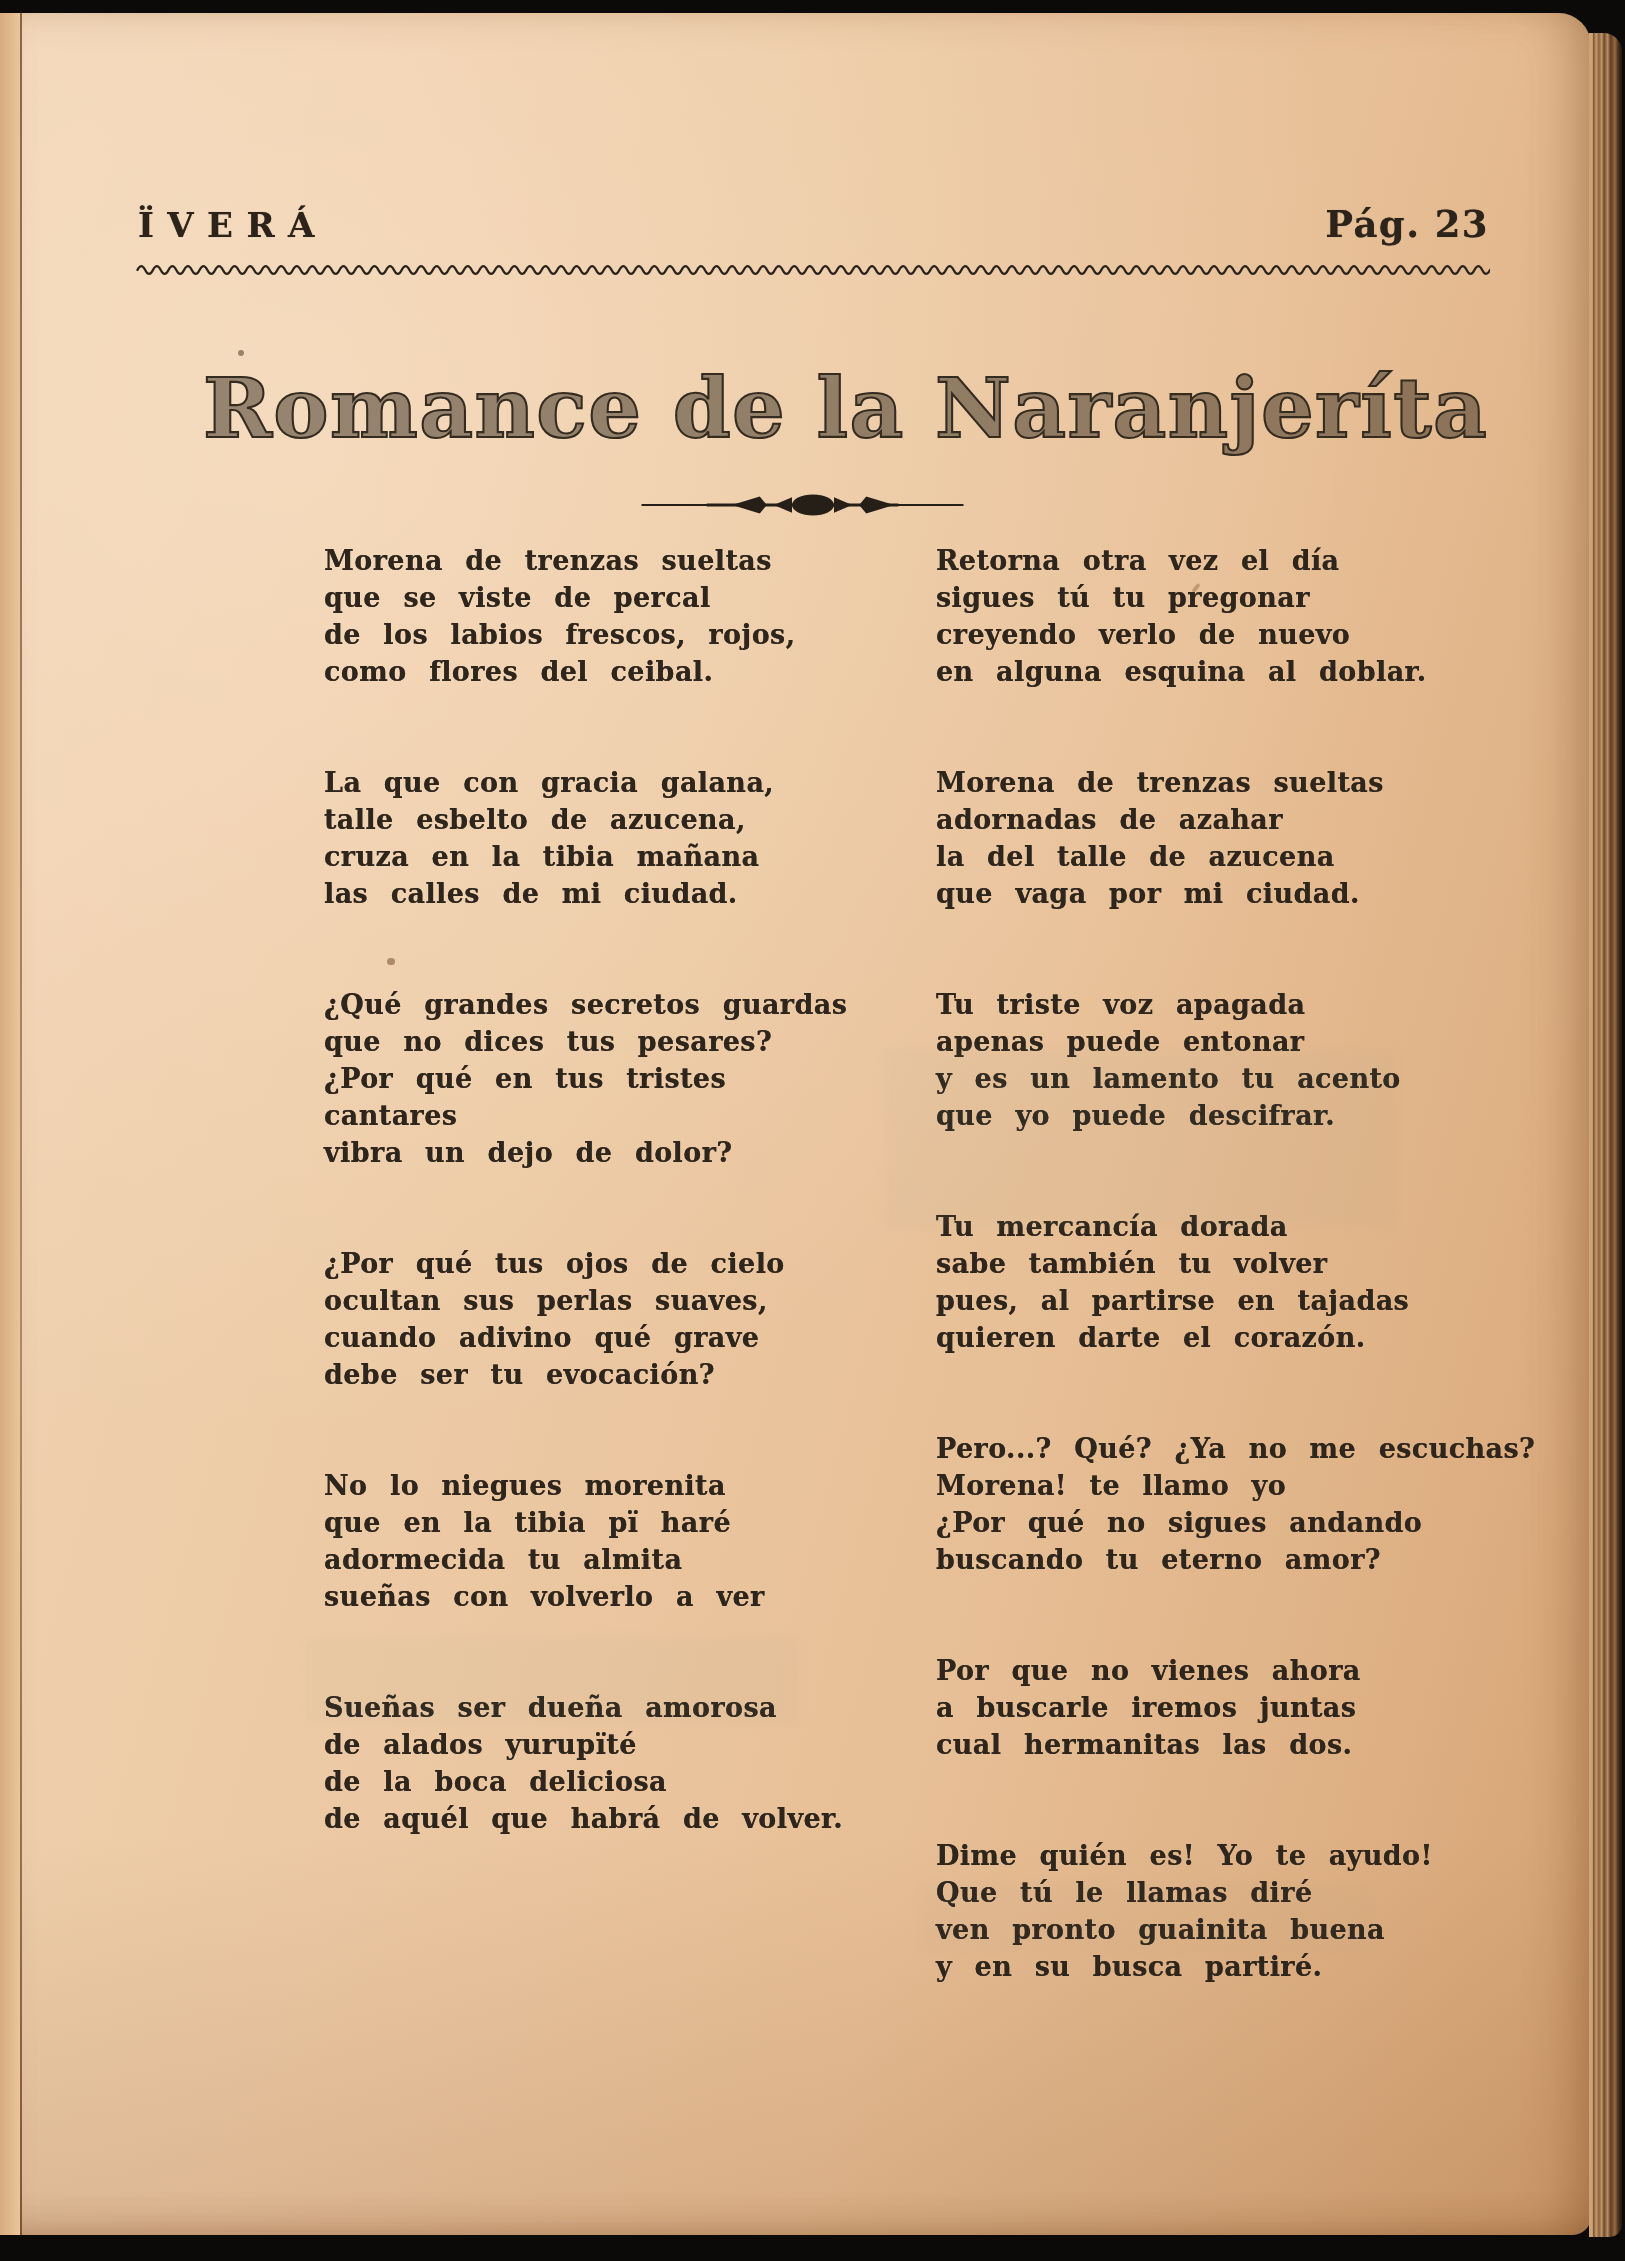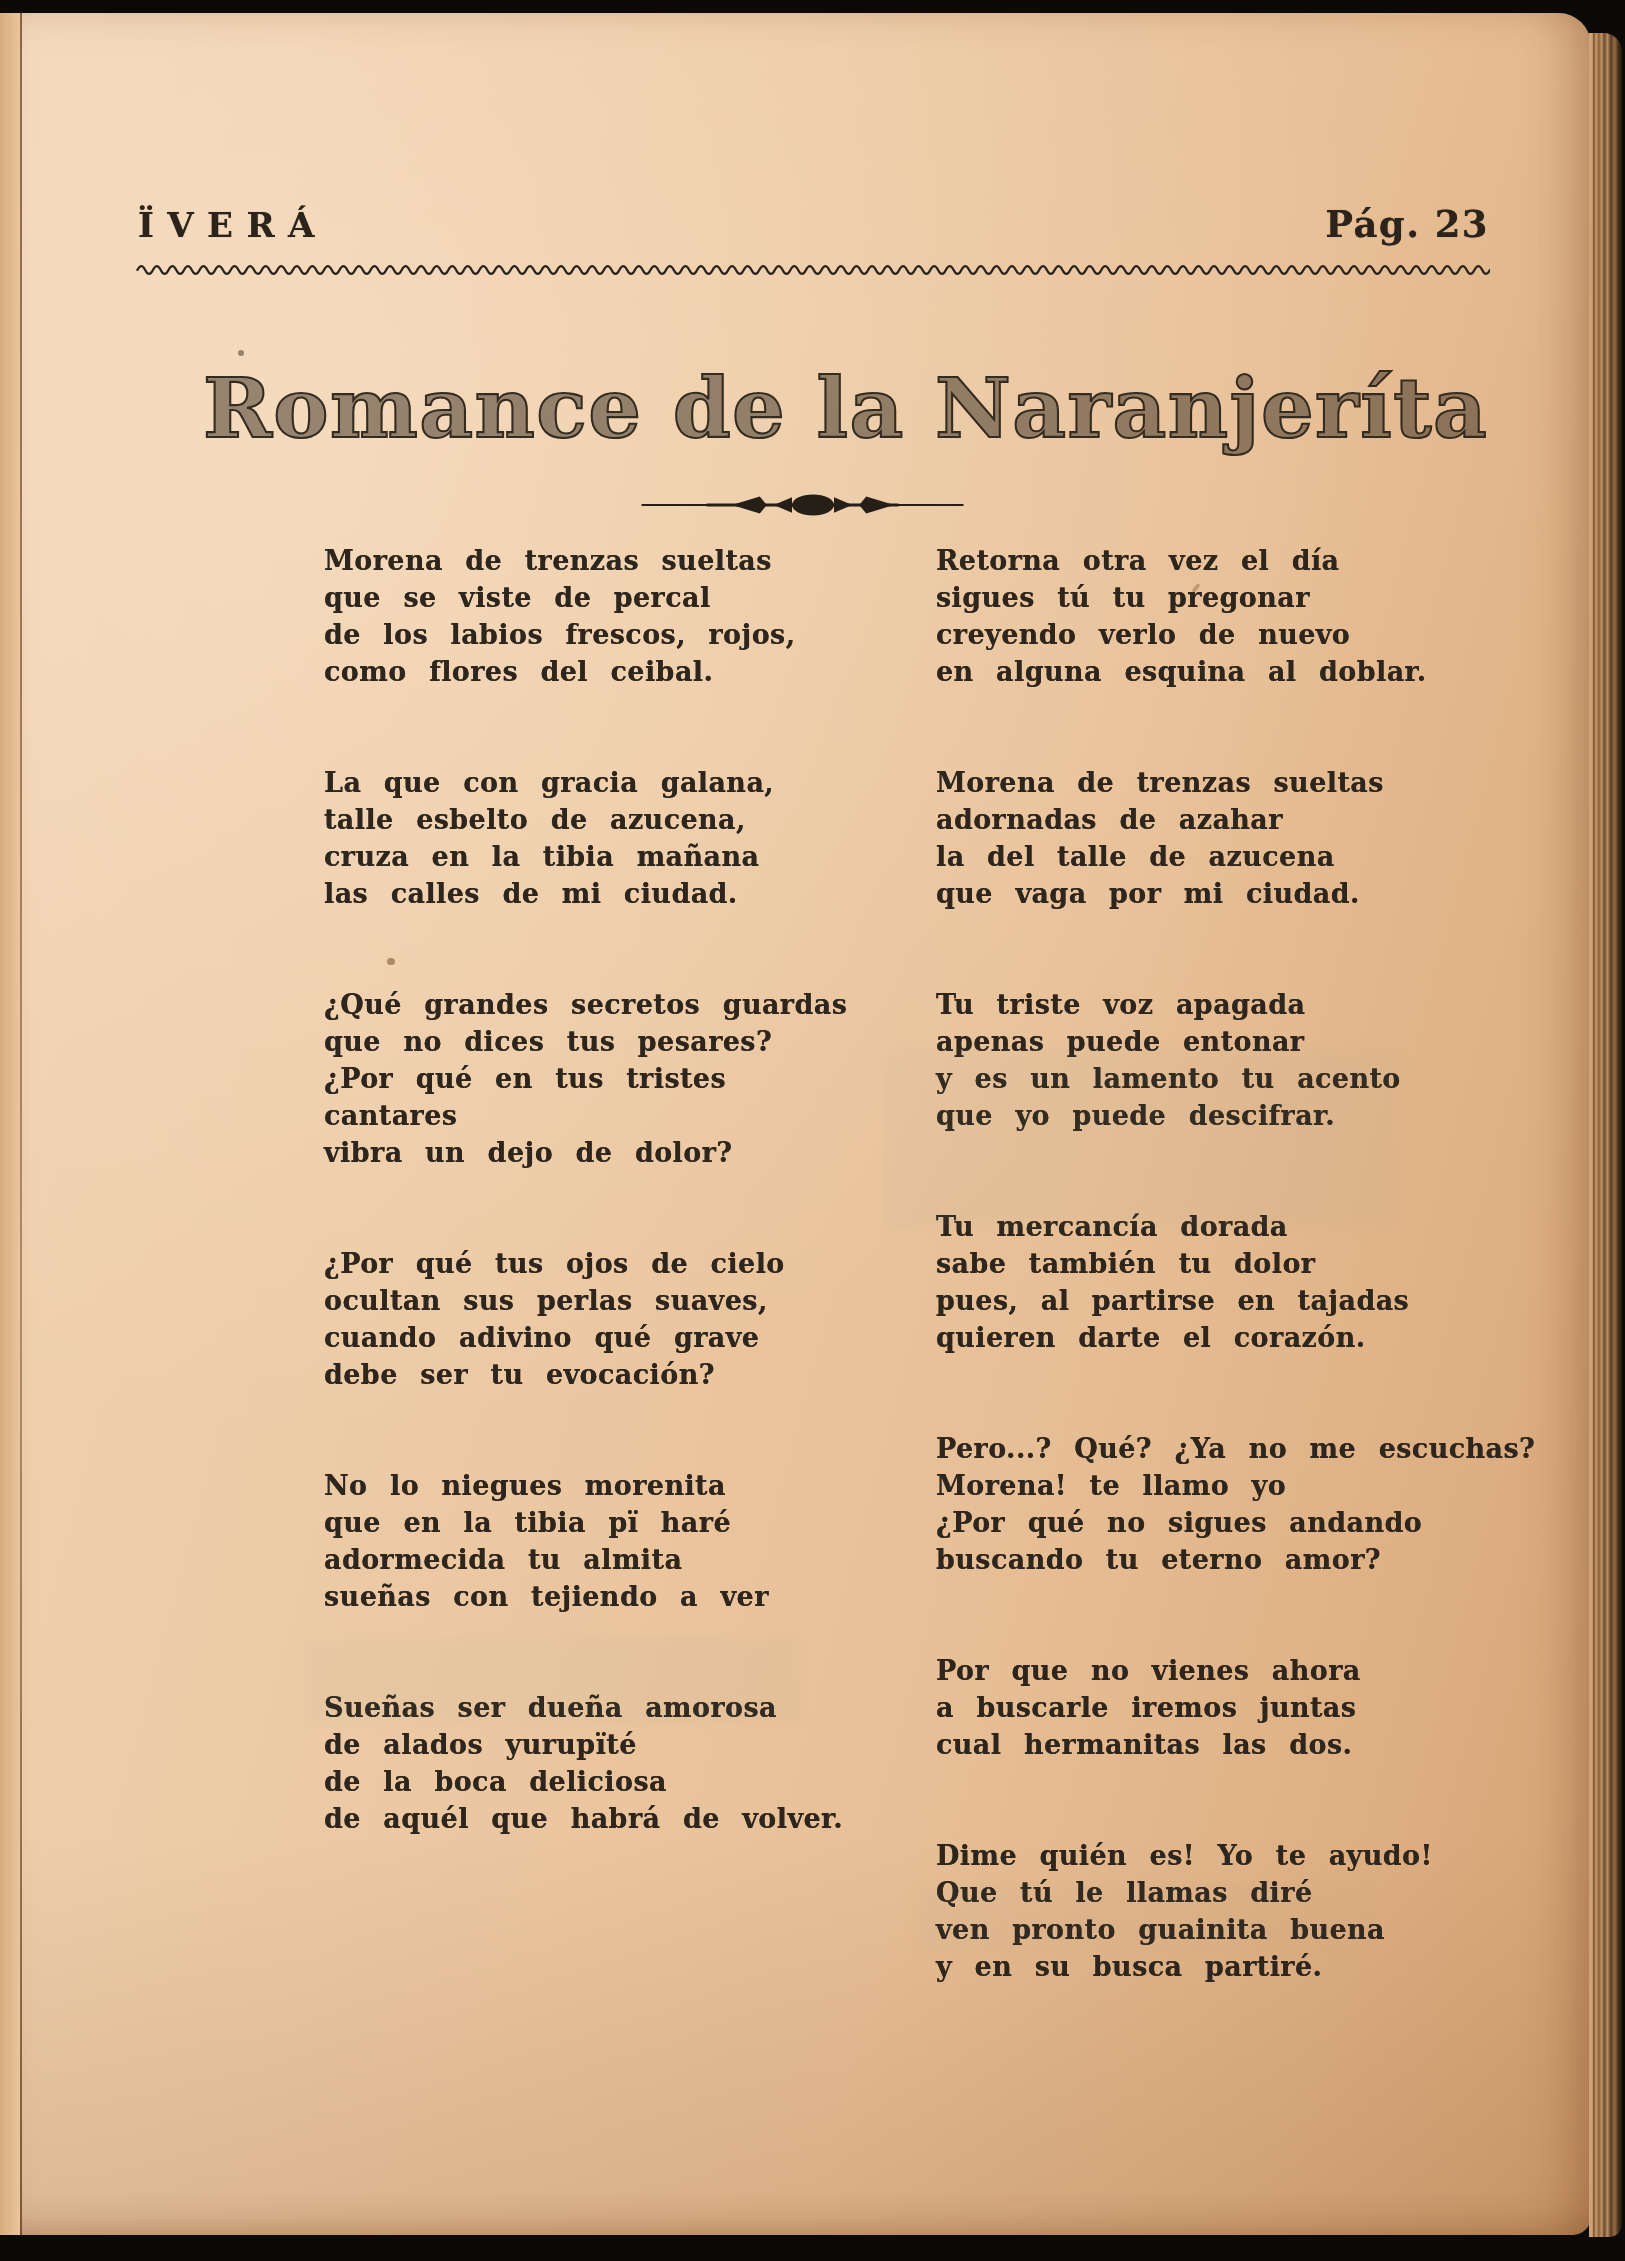--- a/index.html
+++ b/index.html
@@ -98,42 +98,42 @@
 que no dices tus pesares?
 ¿Por qué en tus tristes cantares
 vibra un dejo de dolor?</p>
       <p class="stanza">¿Por qué tus ojos de cielo
 ocultan sus perlas suaves,
 cuando adivino qué grave
 debe ser tu evocación?</p>
       <p class="stanza">No lo niegues morenita
 que en la tibia pï haré
 adormecida tu almita
-sueñas con tejiendo a ver</p>
+sueñas con volverlo a ver</p>
       <p class="stanza">Sueñas ser dueña amorosa
 de alados yurupïté
 de la boca deliciosa
 de aquél que habrá de volver.</p>
     </div>
 
     <div class="col col-right">
       <p class="stanza">Retorna otra vez el día
 sigues tú tu pregonar
 creyendo verlo de nuevo
 en alguna esquina al doblar.</p>
       <p class="stanza">Morena de trenzas sueltas
 adornadas de azahar
 la del talle de azucena
 que vaga por mi ciudad.</p>
       <p class="stanza">Tu triste voz apagada
 apenas puede entonar
 y es un lamento tu acento
 que yo puede descifrar.</p>
       <p class="stanza">Tu mercancía dorada
-sabe también tu dolor
+sabe también tu volver
 pues, al partirse en tajadas
 quieren darte el corazón.</p>
       <p class="stanza">Pero...? Qué? ¿Ya no me escuchas?
 Morena! te llamo yo
 ¿Por qué no sigues andando
 buscando tu eterno amor?</p>
       <p class="stanza">Por que no vienes ahora
 a buscarle iremos juntas
 cual hermanitas las dos.</p>
       <p class="stanza">Dime quién es! Yo te ayudo!

